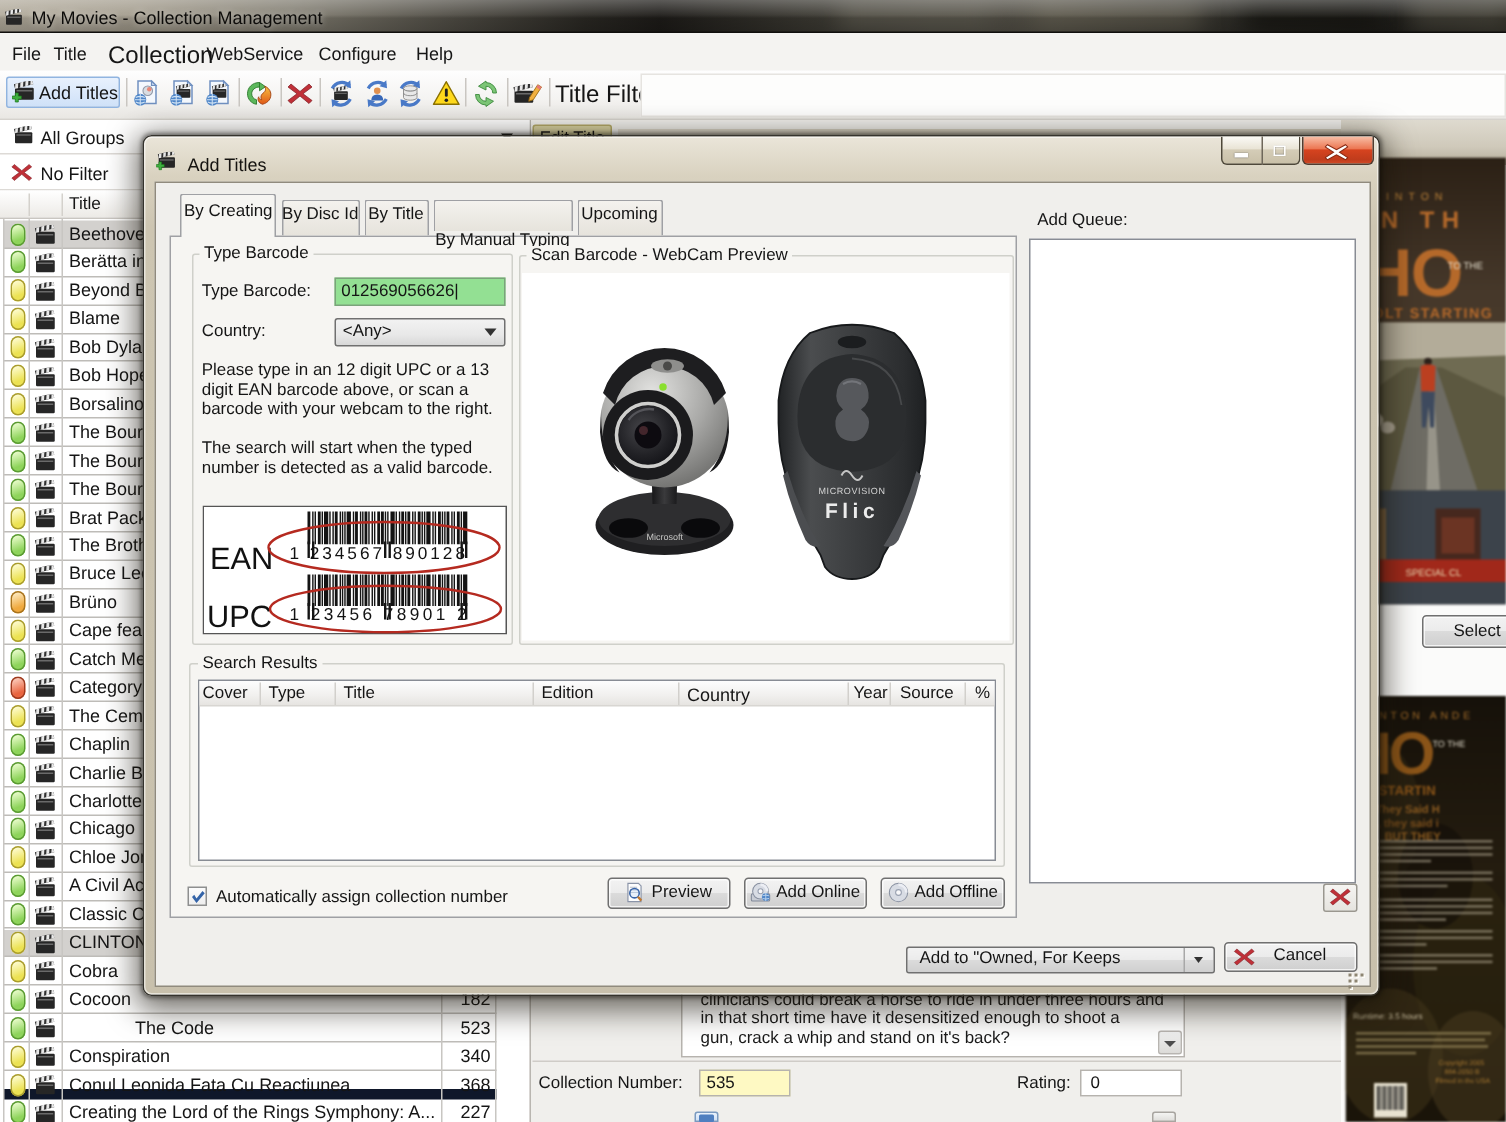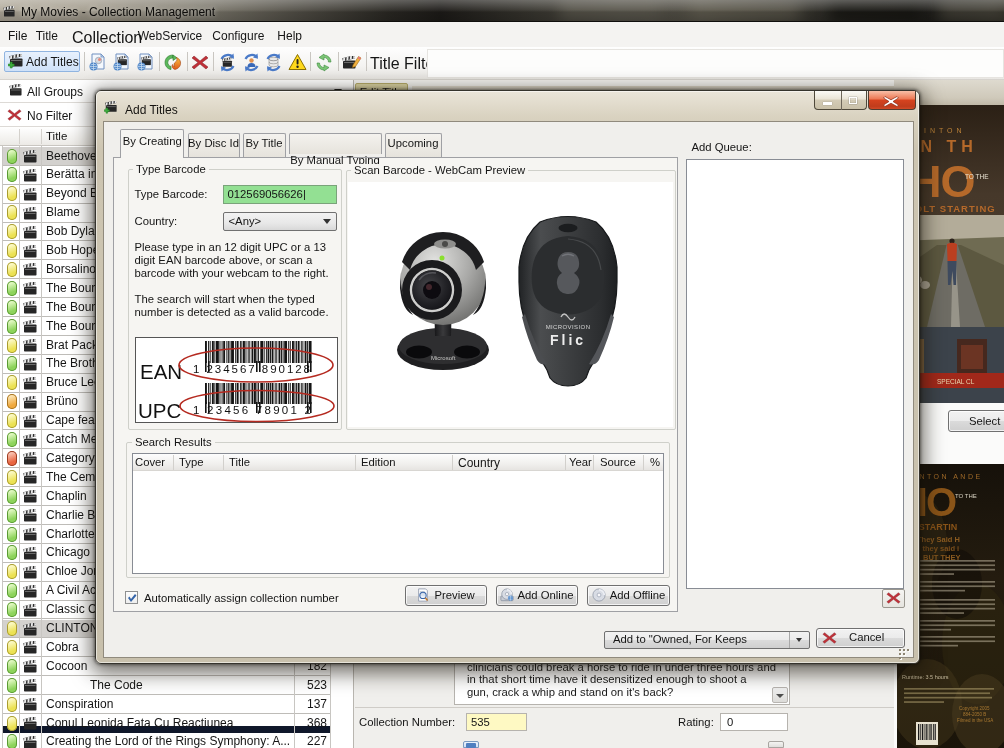--- a/index.html
+++ b/index.html
@@ -395,21 +395,21 @@
     </svg>
 <div class="ab" style="left:44px;top:1.5px;width:250px;height:16px;font-size:12px;white-space:nowrap;overflow:hidden;margin-left:44px;">The Code</div>
 <div class="ab" style="left:296px;top:1.5px;width:29px;font-size:12px;text-align:right;">523</div>
 </div>
 <div class="ab" style="left:2px;top:695.1px;width:329px;height:18.9px;border-bottom:1px solid #bebcb8;">
 <div class="ab" style="left:5px;top:1.5px;width:10px;height:15px;border-radius:5.5px;background:linear-gradient(160deg,#fdfbce 15%,#ece253 70%);box-shadow:inset 0 0 0 1px #a99c2e;"></div>
 <svg class="ab" style="left:21px;top:3px" width="15" height="13" viewBox="0 0 15 13">
       <use href="#clap"></use>
     </svg>
 <div class="ab" style="left:44px;top:1.5px;width:250px;height:16px;font-size:12px;white-space:nowrap;overflow:hidden;">Conspiration</div>
-<div class="ab" style="left:296px;top:1.5px;width:29px;font-size:12px;text-align:right;">137</div>
+<div class="ab" style="left:296px;top:1.5px;width:29px;font-size:12px;text-align:right;">340</div>
 </div>
 <div class="ab" style="left:2px;top:714.0px;width:329px;height:18.9px;border-bottom:7px solid #0f172a;">
 <div class="ab" style="left:5px;top:1.5px;width:10px;height:15px;border-radius:5.5px;background:linear-gradient(160deg,#fdfbce 15%,#ece253 70%);box-shadow:inset 0 0 0 1px #a99c2e;"></div>
 <svg class="ab" style="left:21px;top:3px" width="15" height="13" viewBox="0 0 15 13">
       <use href="#clap"></use>
     </svg>
 <div class="ab" style="left:44px;top:1.5px;width:250px;height:16px;font-size:12px;white-space:nowrap;overflow:hidden;">Conul Leonida Fata Cu Reactiunea</div>
 <div class="ab" style="left:296px;top:1.5px;width:29px;font-size:12px;text-align:right;">368</div>
 </div>
 <div class="ab" style="left:2px;top:732.9px;width:329px;height:18.9px;border-bottom:1px solid #bebcb8;">

